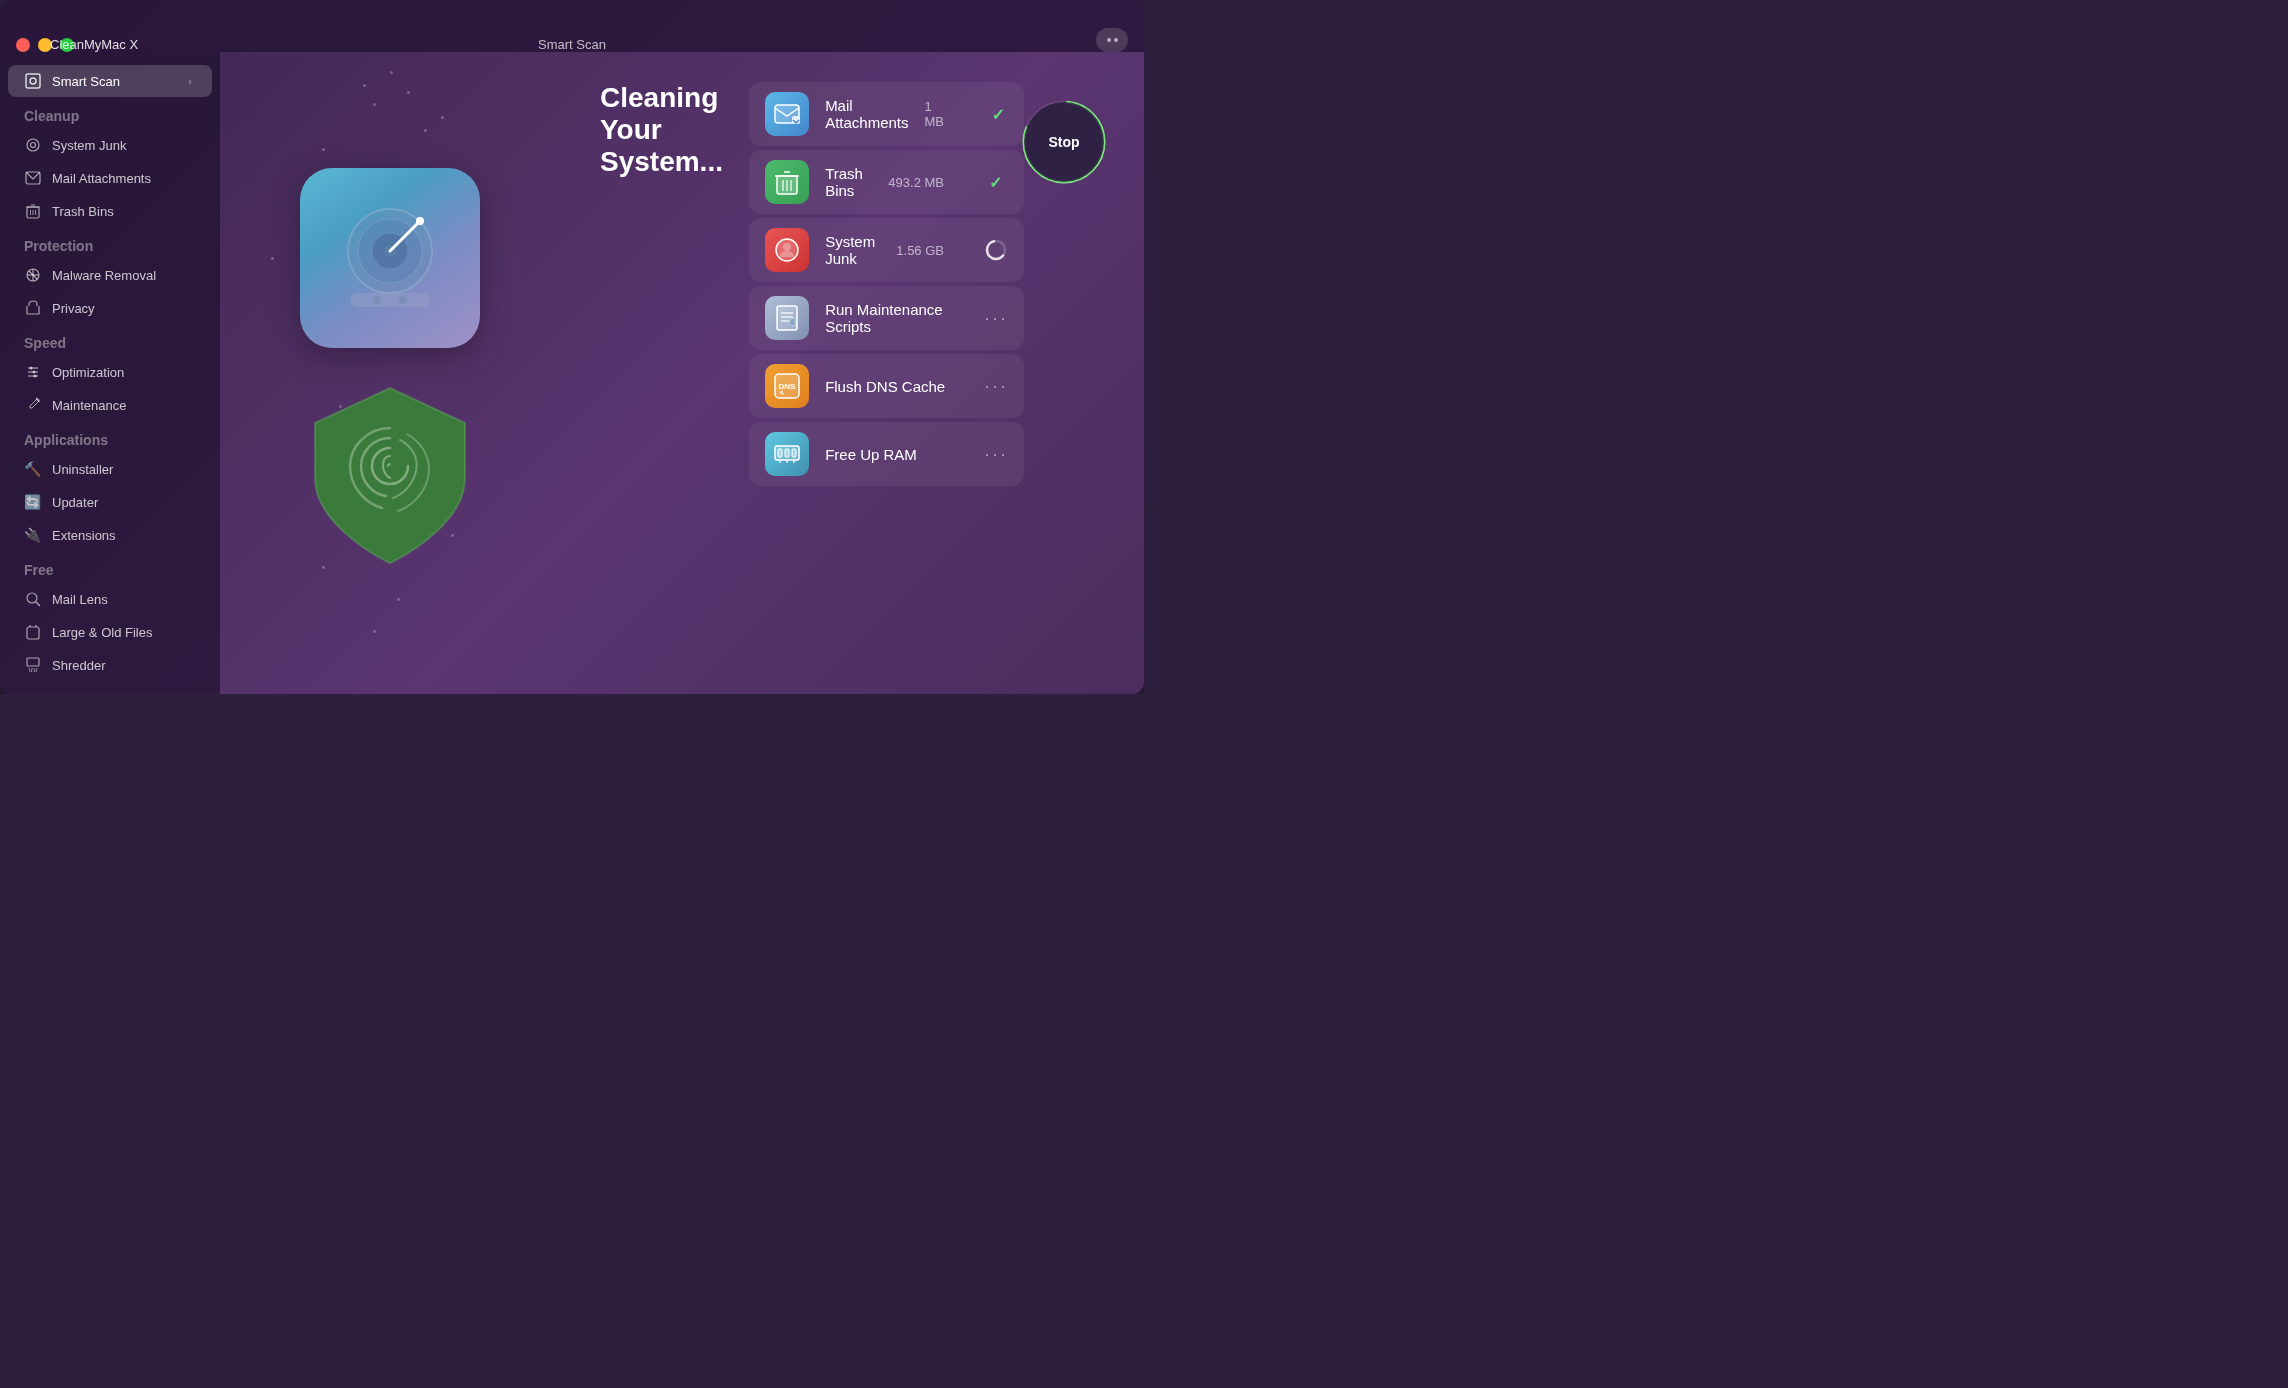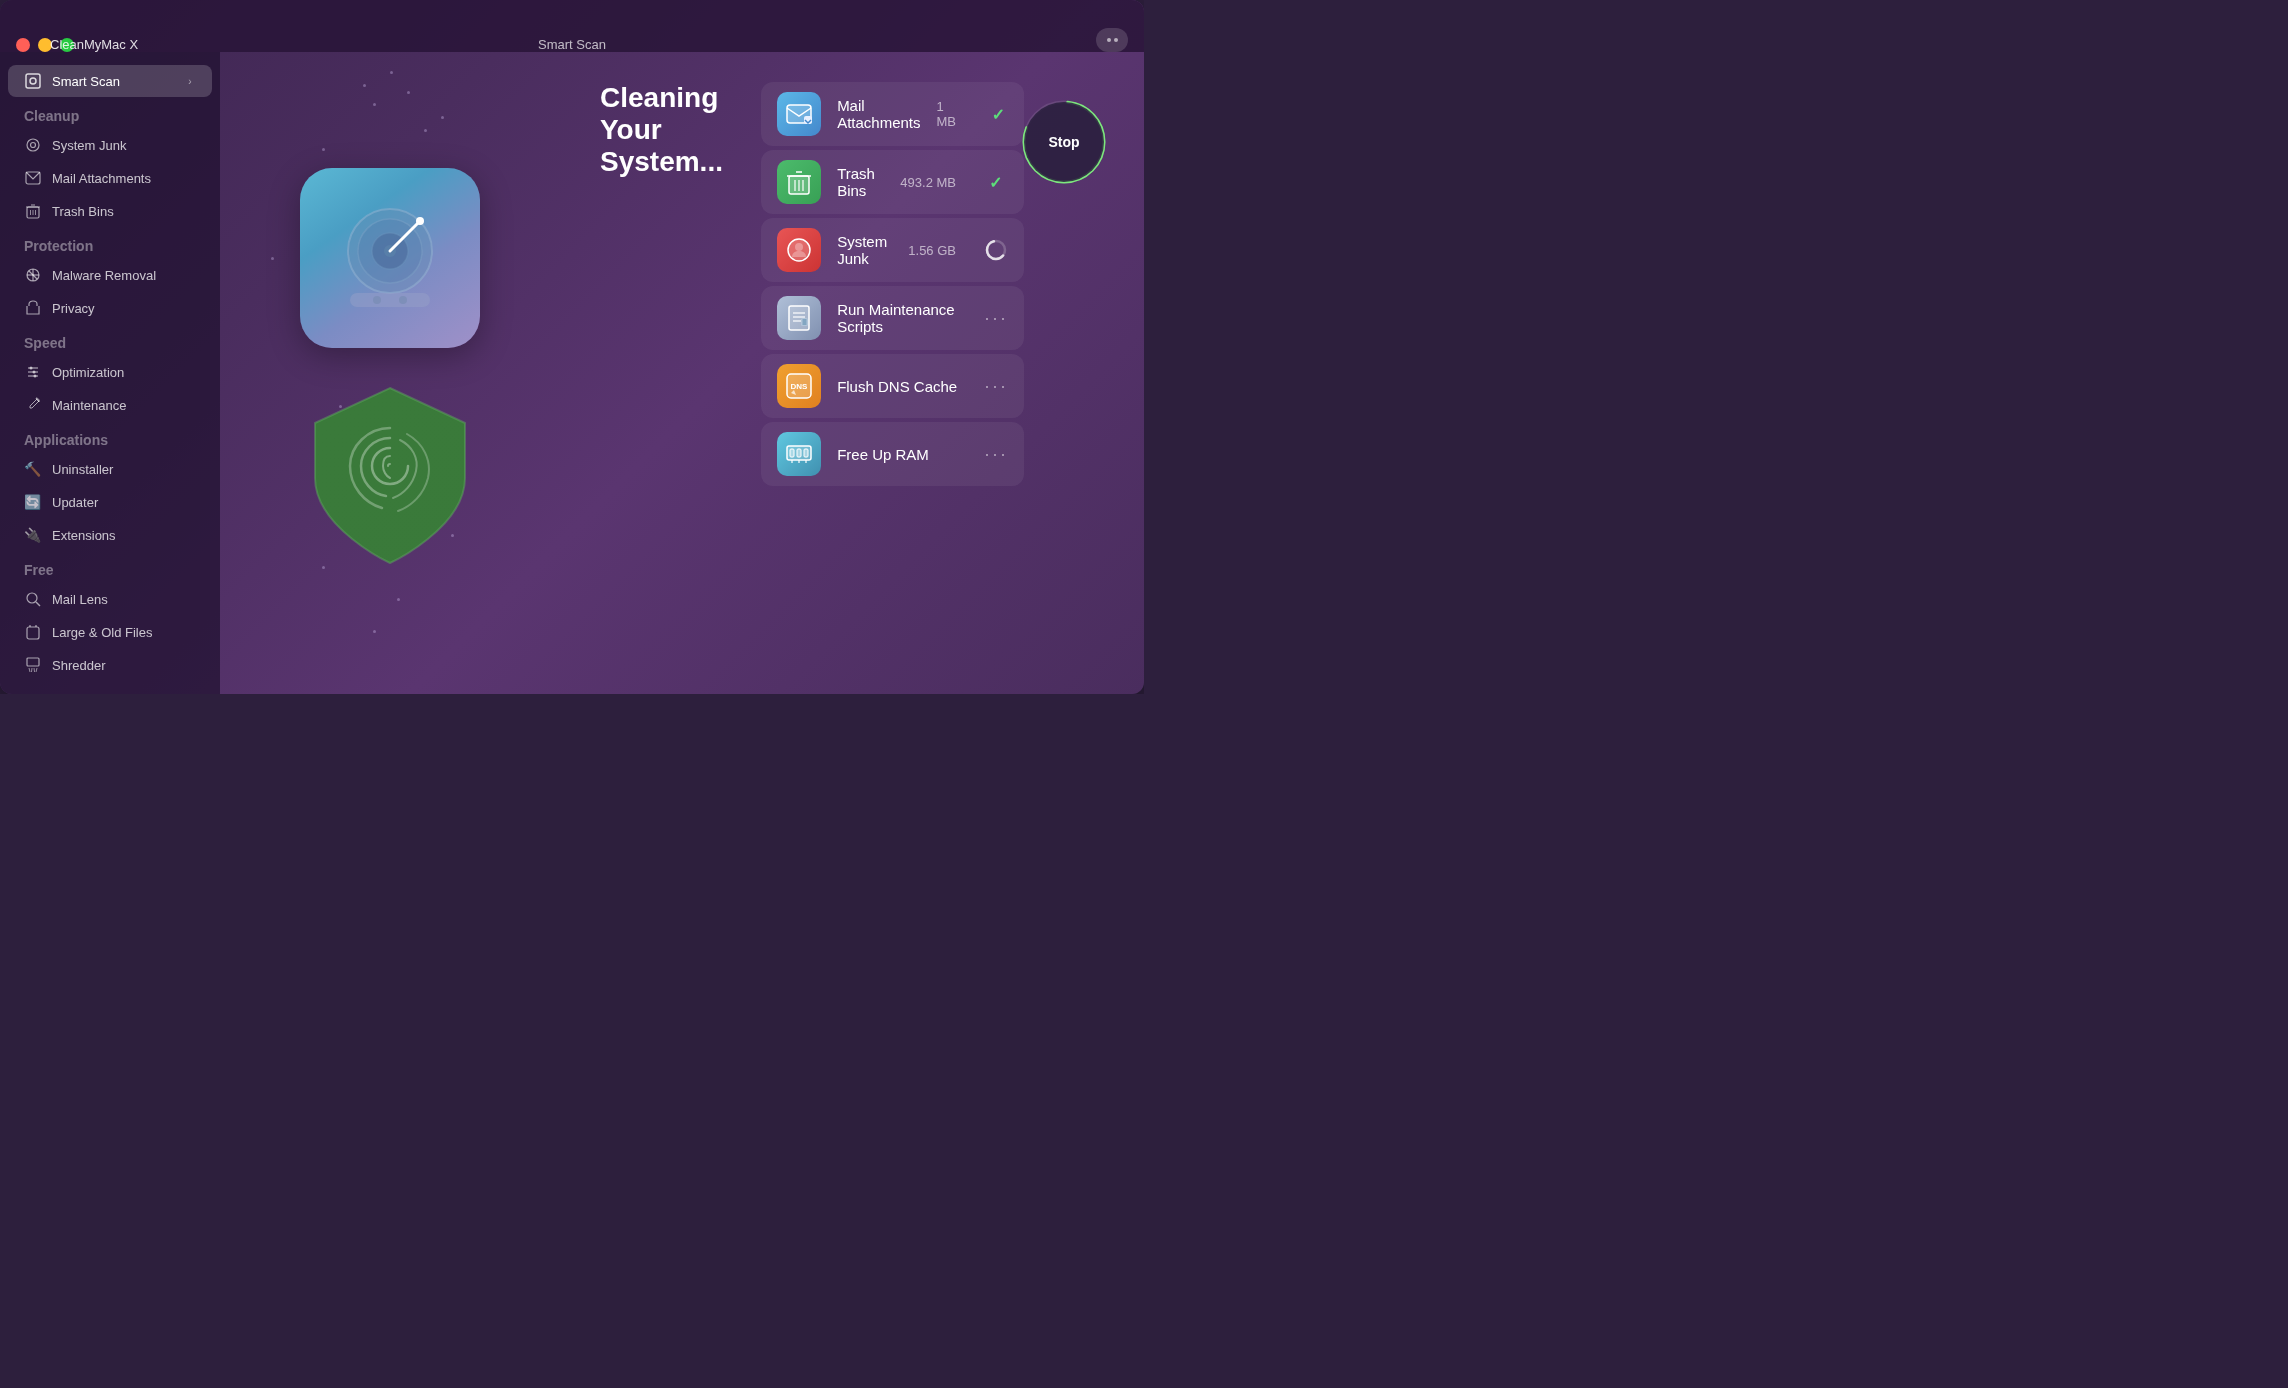--- a/index.html
+++ b/index.html
@@ -236,21 +236,21 @@
     }
     .scan-item-name {
       flex: 1;
       color: white;
       font-size: 15px;
       font-weight: 500;
     }
     .scan-item-size {
       color: rgba(255,255,255,0.6);
       font-size: 13px;
-      margin-right: 12px;
+      margin-right: 24px;
     }
     .scan-item-status {
       width: 24px;
       height: 24px;
       display: flex;
       align-items: center;
       justify-content: center;
       color: #5dde7a;
       font-size: 16px;
       font-weight: bold;

